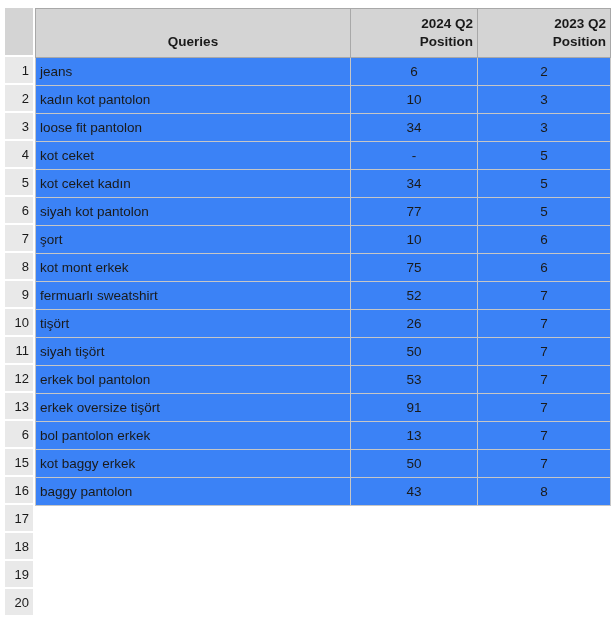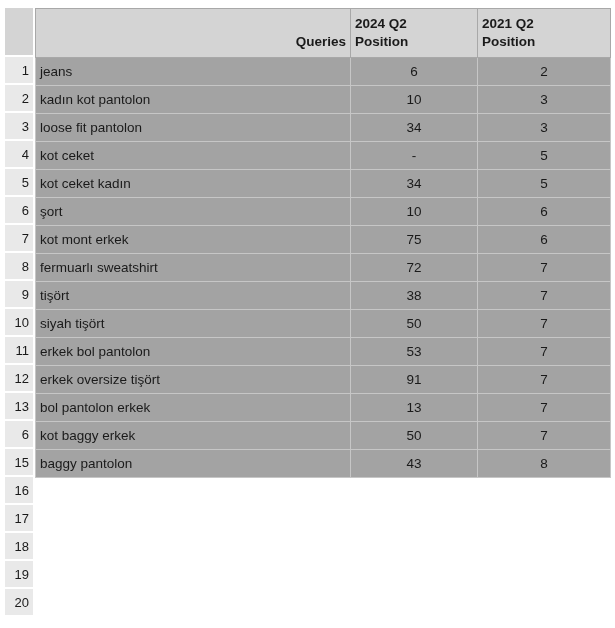--- a/index.html
+++ b/index.html
@@ -36,24 +36,24 @@
     font-size:13.5px;color:var(--text);
   }
   thead tr{height:49px;}
   tbody tr{height:28px;}
   th{
     background:var(--header-bg);
     border:1px solid var(--header-border);
     font-weight:bold;vertical-align:bottom;padding:0 4px 6px 4px;
     line-height:18px;
   }
-  th.th-queries{text-align:right;}
-  th.th-pos{text-align:left;white-space:pre-line;}
+  th.th-queries{text-align:center;}
+  th.th-pos{text-align:right;white-space:pre-line;}
   td{
-    background:#a3a3a3;border:1px solid var(--grid-border);
+    background:#3b82f6;border:1px solid var(--grid-border);
     vertical-align:middle;padding:0 4px;
   }
   td.query{text-align:left;}
   td.pos{text-align:center;}
 </style>
 </head>
 <body>
 
 <div class="wrap">
 
@@ -86,21 +86,21 @@
     <colgroup>
       <col style="width:315px">
       <col style="width:127px">
       <col style="width:133px">
     </colgroup>
     <thead>
       <tr>
         <th class="th-queries">Queries</th>
         <th class="th-pos">2024 Q2
 Position</th>
-        <th class="th-pos">2021 Q2
+        <th class="th-pos">2023 Q2
 Position</th>
       </tr>
     </thead>
     <tbody id="tbody">
 
     <tr>
           <td class="query">jeans</td>
           <td class="pos">6</td>
           <td class="pos">2</td>
         </tr>
@@ -118,37 +118,42 @@
           <td class="query">kot ceket</td>
           <td class="pos">-</td>
           <td class="pos">5</td>
         </tr>
         <tr>
           <td class="query">kot ceket kadın</td>
           <td class="pos">34</td>
           <td class="pos">5</td>
         </tr>
         <tr>
+          <td class="query">siyah kot pantolon</td>
+          <td class="pos">77</td>
+          <td class="pos">5</td>
+        </tr>
+        <tr>
           <td class="query">şort</td>
           <td class="pos">10</td>
           <td class="pos">6</td>
         </tr>
         <tr>
           <td class="query">kot mont erkek</td>
           <td class="pos">75</td>
           <td class="pos">6</td>
         </tr>
         <tr>
           <td class="query">fermuarlı sweatshirt</td>
-          <td class="pos">72</td>
+          <td class="pos">52</td>
           <td class="pos">7</td>
         </tr>
         <tr>
           <td class="query">tişört</td>
-          <td class="pos">38</td>
+          <td class="pos">26</td>
           <td class="pos">7</td>
         </tr>
         <tr>
           <td class="query">siyah tişört</td>
           <td class="pos">50</td>
           <td class="pos">7</td>
         </tr>
         <tr>
           <td class="query">erkek bol pantolon</td>
           <td class="pos">53</td>

